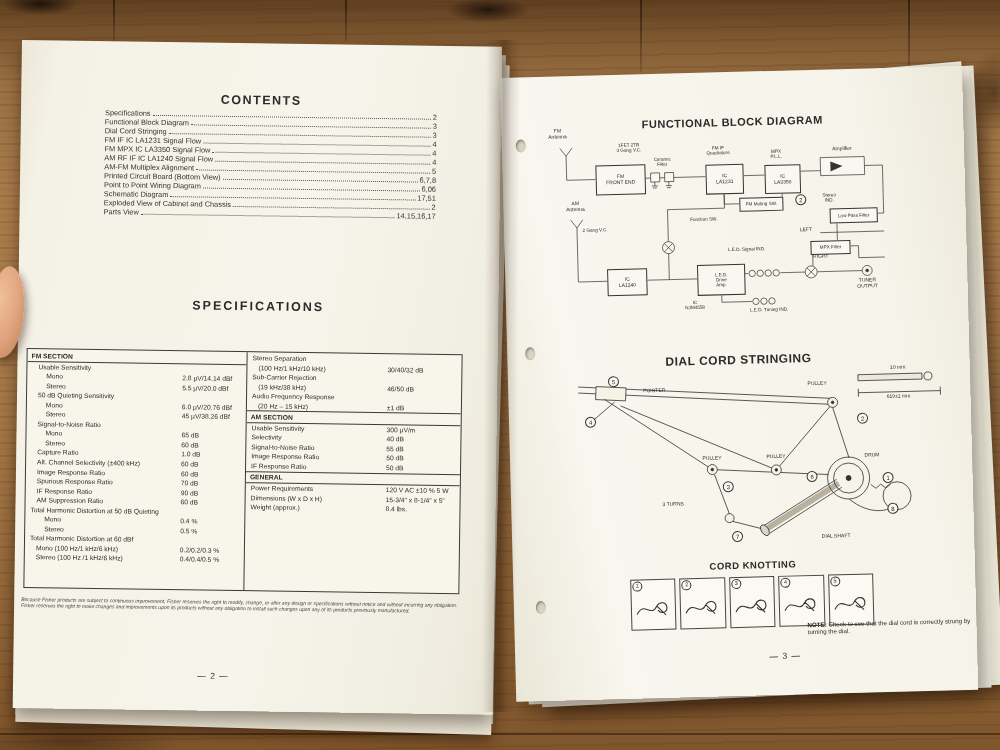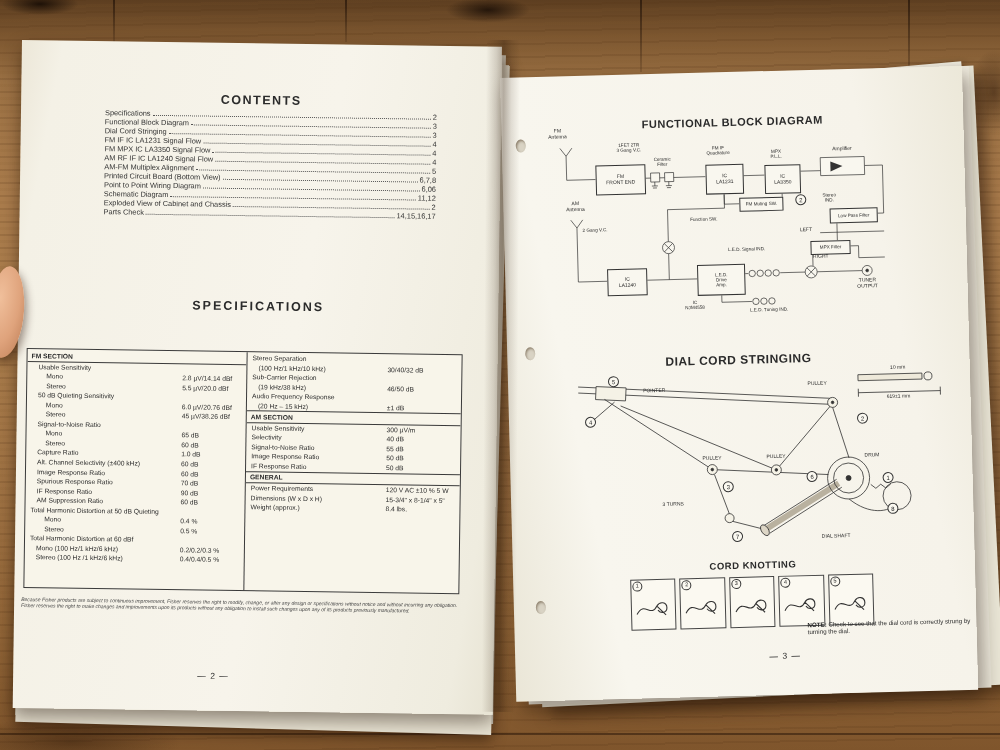--- a/index.html
+++ b/index.html
@@ -141,29 +141,29 @@
         <span class="toc-page">6,7,8</span>
       </div>
       <div class="toc-row">
         <span class="toc-label">Point to Point Wiring Diagram</span>
         <span class="toc-leader"></span>
         <span class="toc-page">6,06</span>
       </div>
       <div class="toc-row">
         <span class="toc-label">Schematic Diagram</span>
         <span class="toc-leader"></span>
-        <span class="toc-page">11,12</span>
+        <span class="toc-page">17,51</span>
       </div>
       <div class="toc-row">
         <span class="toc-label">Exploded View of Cabinet and Chassis</span>
         <span class="toc-leader"></span>
         <span class="toc-page">2</span>
       </div>
       <div class="toc-row">
-        <span class="toc-label">Parts Check</span>
+        <span class="toc-label">Parts View</span>
         <span class="toc-leader"></span>
         <span class="toc-page">14,15,16,17</span>
       </div>
     </div>
   <div class="s-title">SPECIFICATIONS</div>
   <div class="spec-table">
     <div class="scol scol-left">
         <div class="shead">FM SECTION</div>
         <div class="srow">
           <span class="slabel ind1">Usable Sensitivity</span>

